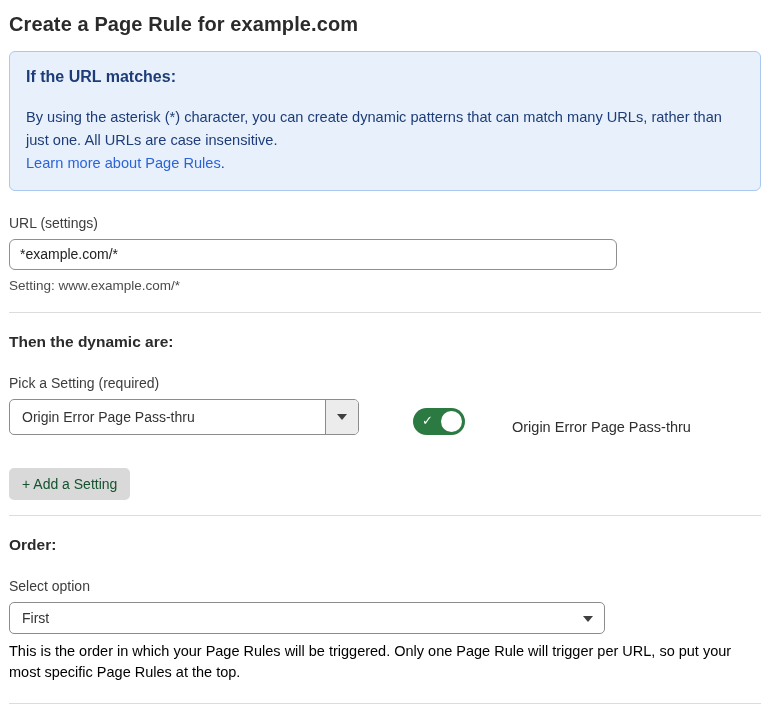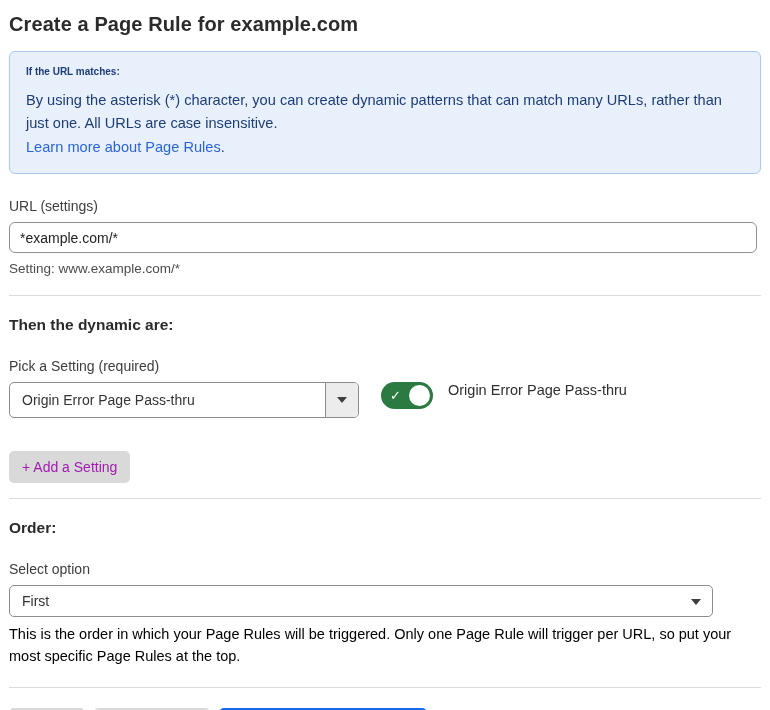--- a/index.html
+++ b/index.html
@@ -19,42 +19,42 @@
 
   .info-box {
     background: #e8f1fb;
     border: 1px solid #a9c9ee;
     border-radius: 6px;
     padding: 12px 16px 14px 16px;
     color: #1d3c78;
     font-size: 14.6px;
     line-height: 1.6;
   }
-  .info-box .info-heading { font-weight: 700; font-size: 10px; margin-bottom: 9px; }
+  .info-box .info-heading { font-weight: 700; font-size: 16px; margin-bottom: 16px; }
   .info-box a.info-link { color: #2b63d9; cursor: pointer; }
 
   .field-label { font-size: 14px; color: #3d3d3d; margin: 24px 0 8px 0; }
 
   .text-input {
-    width: 748px; height: 31px;
+    width: 608px; height: 31px;
     border: 1px solid #8f8f8f; border-radius: 6px;
     padding: 0 10px; font-size: 14px; color: #222222;
     font-family: "Liberation Sans", sans-serif;
     outline: none; background: #ffffff;
   }
   .helper-text { font-size: 13.5px; color: #4c4c4c; margin-top: 8px; }
 
   .divider { border: none; border-top: 1px solid #dcdcdc; margin: 0; }
   .divider.d1 { margin-top: 19px; }
   .divider.d2 { margin-top: 15px; }
   .divider.d3 { margin-top: 19px; }
 
   .section-heading { font-size: 15.5px; font-weight: 700; color: #2b2b2b; margin-top: 20px; }
 
-  .setting-row { display: flex; align-items: flex-start; margin-top: 8px; }
+  .setting-row { display: flex; align-items: flex-end; margin-top: 8px; gap: 32px; }
 
   .custom-select {
     display: flex; align-items: stretch;
     width: 350px; height: 36px;
     border: 1px solid #8c8c8c; border-radius: 5px;
     background: #ffffff; cursor: pointer; overflow: hidden;
   }
   .custom-select .select-value {
     flex: 1; display: flex; align-items: center;
     padding-left: 12px; font-size: 14px; color: #333333;
@@ -84,27 +84,27 @@
     position: absolute; right: 3px; top: 3px;
     width: 21px; height: 21px; background: #ffffff; border-radius: 50%;
   }
   .toggle-label { margin-left: 15px; font-size: 14.5px; color: #2f2f2f; }
 
   .btn {
     display: inline-block; border: none; border-radius: 5px;
     font-size: 14px; font-family: "Liberation Sans", sans-serif;
     padding: 9px 16px; cursor: pointer; line-height: 1;
   }
-  .btn-gray { background: #d9d9d9; color: #a21caf; }
+  .btn-gray { background: #d9d9d9; color: #14532d; }
   .btn-blue { background: #1769f2; color: #ffffff; }
 
   .add-setting-btn { margin-top: 33px; padding: 9px 13px; }
 
   .wide-select {
-    position: relative; width: 704px; height: 32px;
+    position: relative; width: 596px; height: 32px;
     border: 1px solid #8c8c8c; border-radius: 5px;
     display: flex; align-items: center; padding-left: 12px;
     font-size: 14px; color: #333333; background: #ffffff; cursor: pointer;
     margin-top: 8px;
   }
   .wide-select .caret-down { position: absolute; right: 11px; top: 13px; }
 
   .order-helper { font-size: 14.5px; color: #000000; line-height: 1.5; margin-top: 7px; }
 
   .footer-row { display: flex; align-items: center; margin-top: 20px; }

